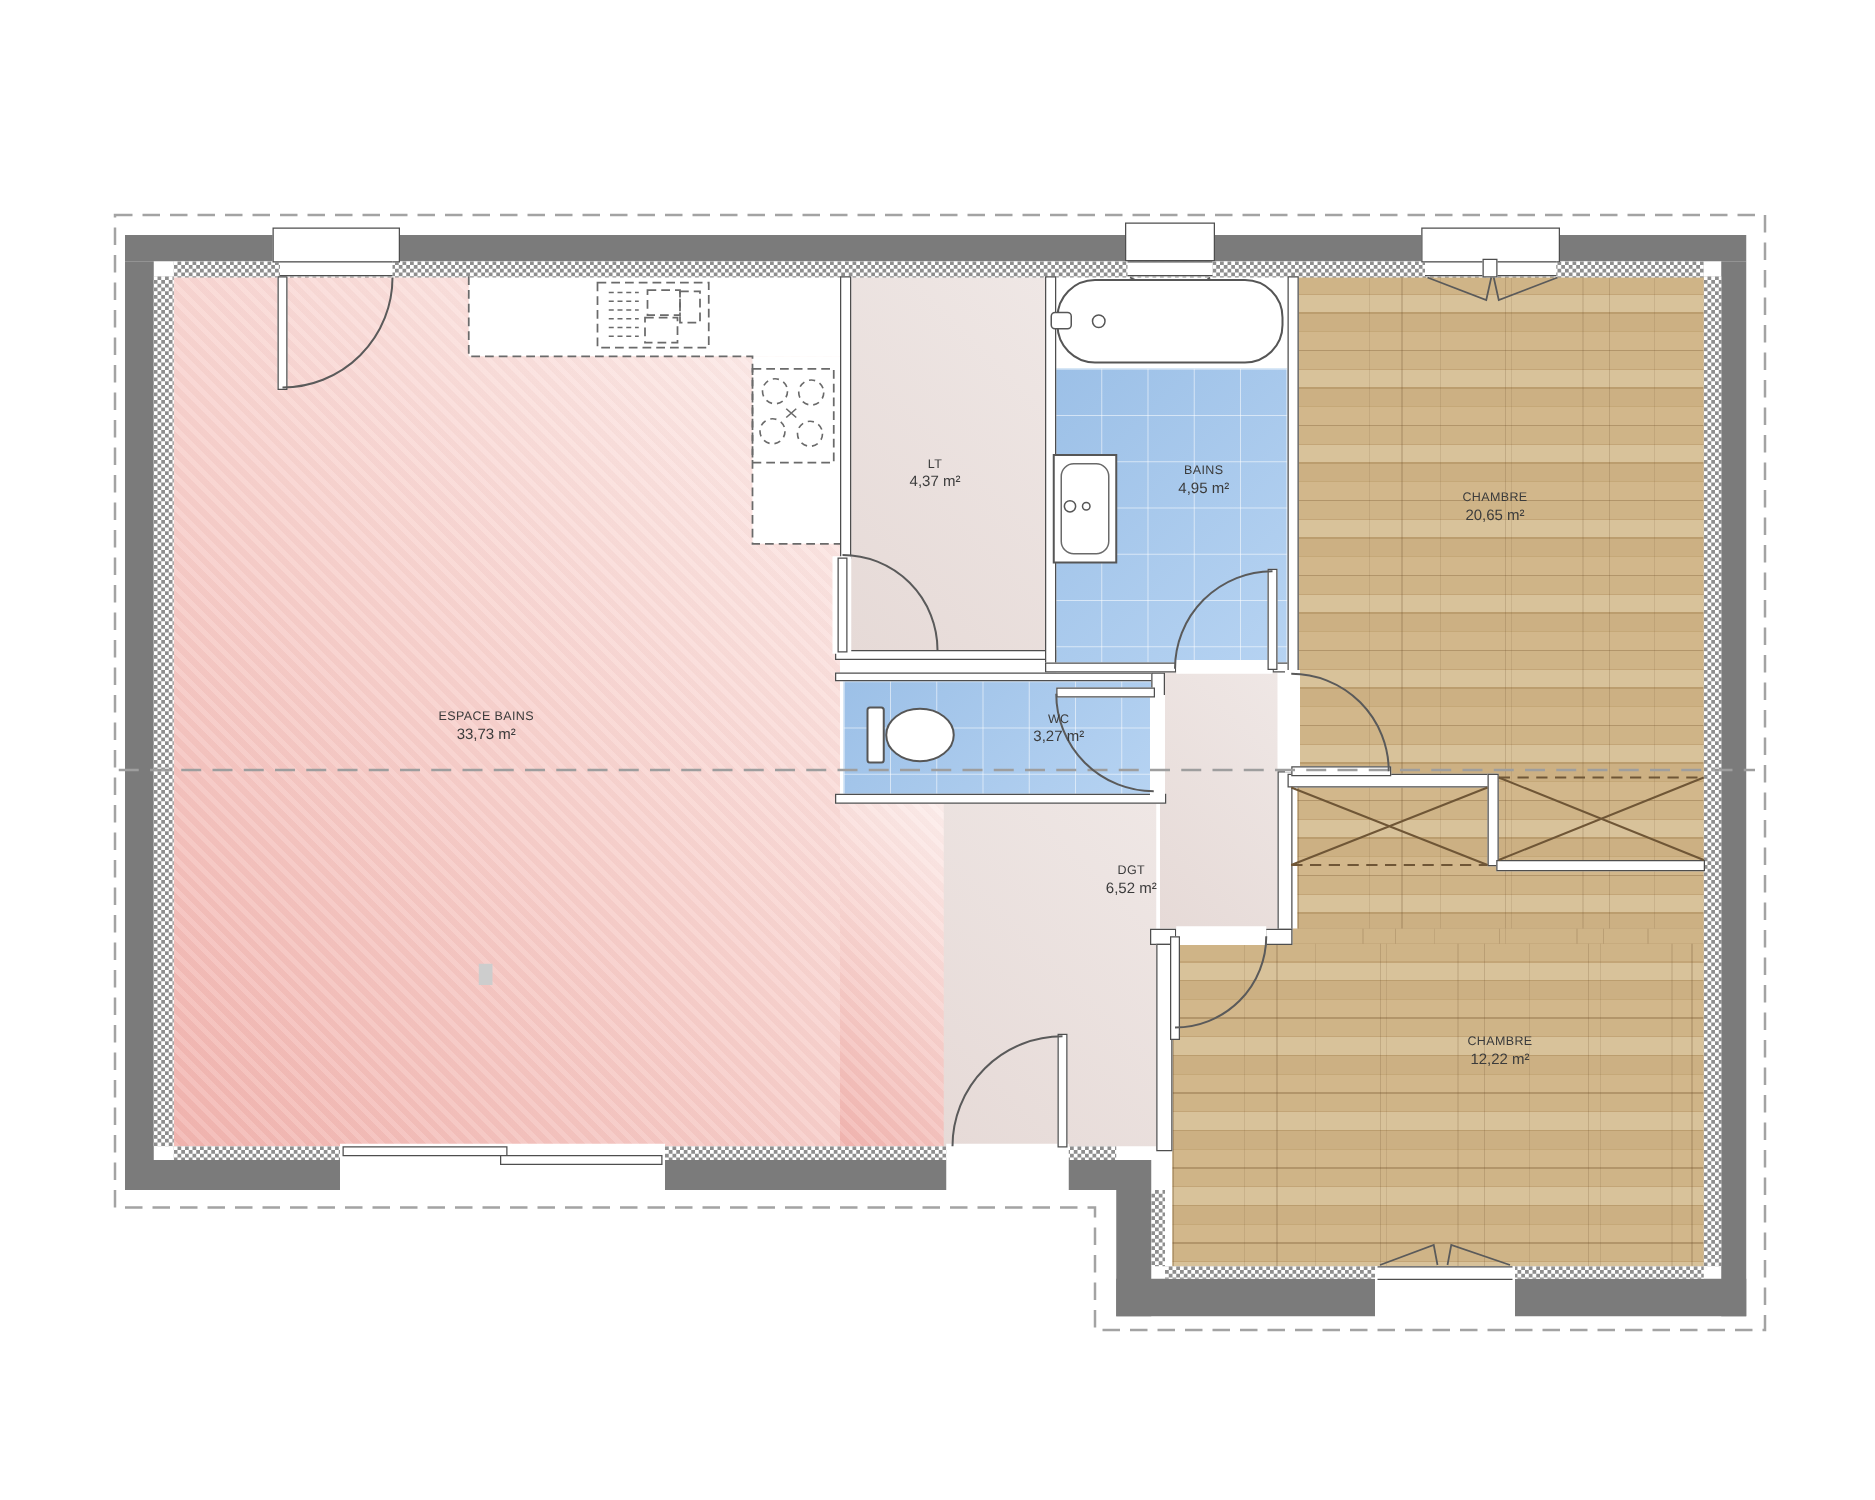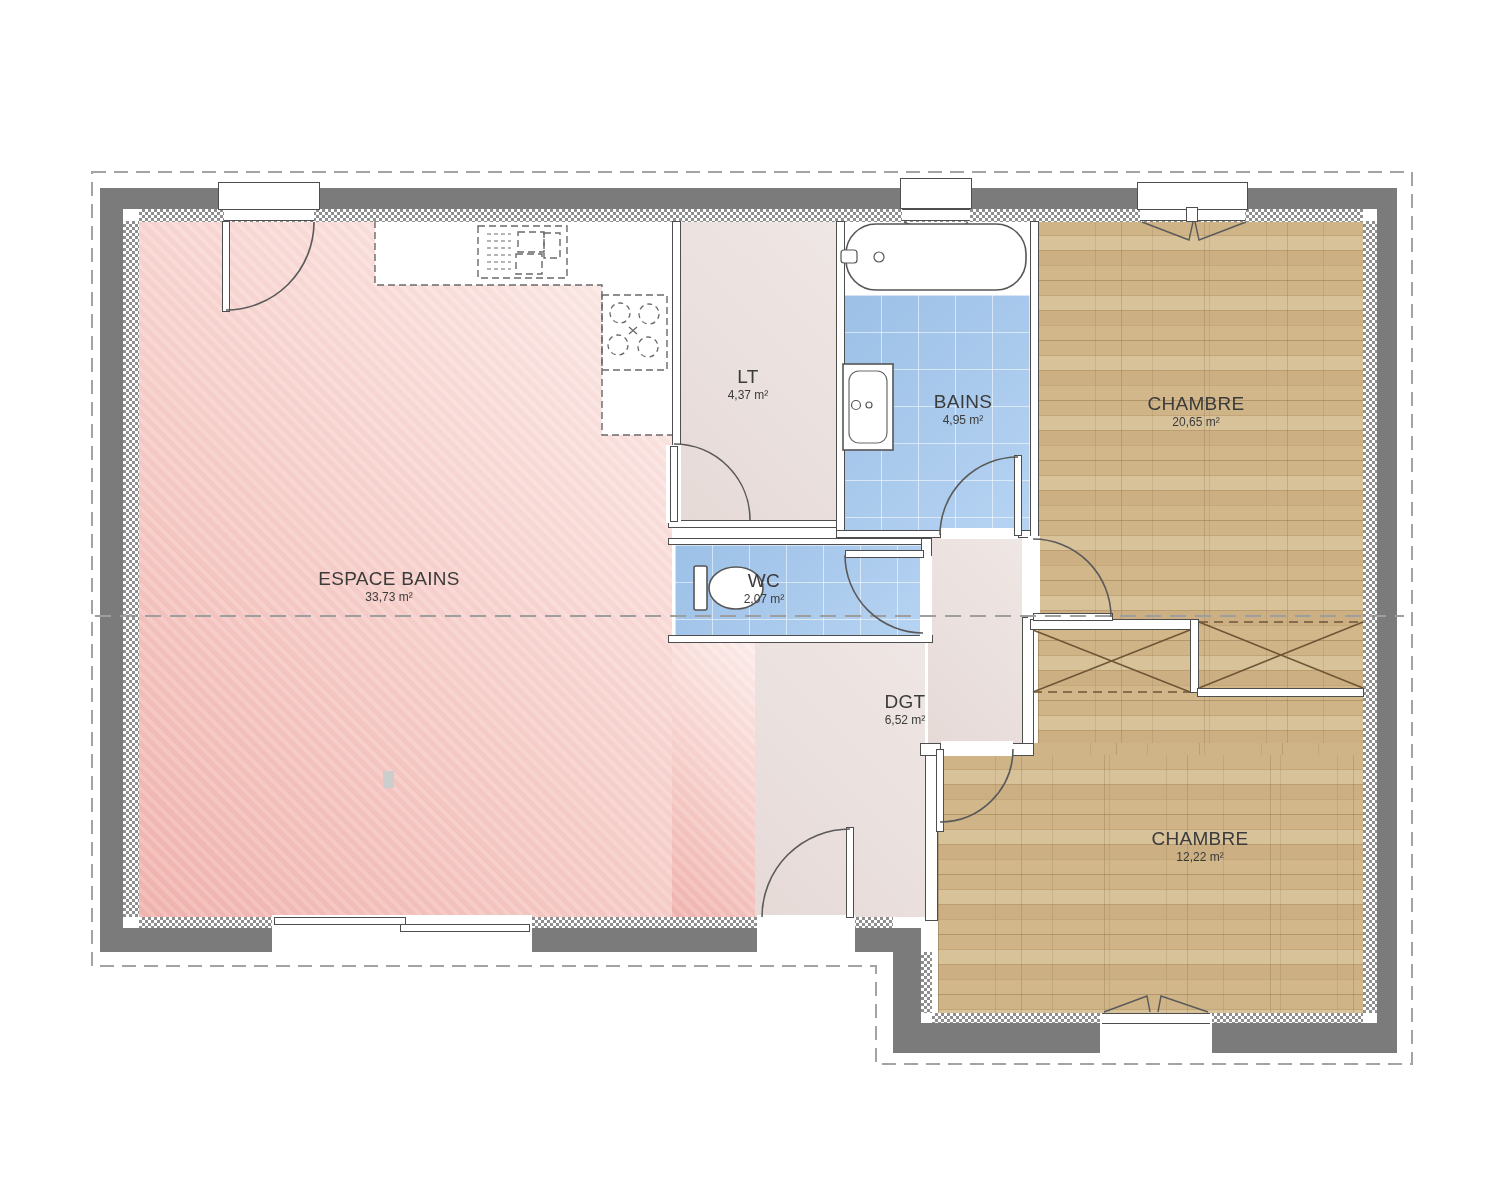--- a/index.html
+++ b/index.html
@@ -25,21 +25,21 @@
           linear-gradient(135deg,#9cc0e7 0%,#b6d3f2 100%);
         background-size:37px 37px,37px 37px,100% 100%;}
   .wood{background-color:#c9ad7f;
         background-image:
           repeating-linear-gradient(90deg, rgba(101,72,40,.20) 0 1px, transparent 1px 83px),
           repeating-linear-gradient(90deg, rgba(101,72,40,.13) 0 1px, transparent 1px 57px),
           repeating-linear-gradient(180deg,#cfb487 0 14px,#c3a577 14px 15px,#d8c29a 15px 29px,#bb9d6e 29px 30px,#ccb083 30px 44px,#c5a878 44px 45px,#d2b78b 45px 59px,#b2956a 59px 60px);}
   .white{background:#ffffff;}
   .label{position:absolute;transform:translateX(-50%);text-align:center;color:#3b3b3b;
          line-height:1.18;white-space:nowrap;}
-  .label .nm{font-size:19px;letter-spacing:.3px;}
+  .label .nm{font-size:10px;letter-spacing:.3px;}
   .label .ar{font-size:12px;}
   svg.lines{position:absolute;left:0;top:0;pointer-events:none;}
 </style>
 </head>
 <body>
 
 <div id="stage">
 
   <div class="fill pink" style="left:139px;top:221px;width:533px;height:696px;"></div>
   <div class="fill pink" style="left:672px;top:642px;width:84px;height:275px;"></div>
@@ -179,31 +179,31 @@
   </svg>
 
   <div class="label" style="left:389px;top:568px;">
     <div class="nm">ESPACE BAINS</div>
     <div class="ar">33,73 m²</div>
   </div>
   <div class="label" style="left:748px;top:366px;">
     <div class="nm">LT</div>
     <div class="ar">4,37 m²</div>
   </div>
-  <div class="label" style="left:963px;top:371px;margin-top:20px;">
+  <div class="label" style="left:963px;top:371px;">
     <div class="nm">BAINS</div>
     <div class="ar">4,95 m²</div>
   </div>
   <div class="label" style="left:1196px;top:393px;">
     <div class="nm">CHAMBRE</div>
     <div class="ar">20,65 m²</div>
   </div>
-  <div class="label" style="left:764px;top:570px;">
+  <div class="label" style="left:847px;top:570px;">
     <div class="nm">WC</div>
-    <div class="ar">2,07 m²</div>
+    <div class="ar">3,27 m²</div>
   </div>
   <div class="label" style="left:905px;top:691px;">
     <div class="nm">DGT</div>
     <div class="ar">6,52 m²</div>
   </div>
   <div class="label" style="left:1200px;top:828px;">
     <div class="nm">CHAMBRE</div>
     <div class="ar">12,22 m²</div>
   </div>
 

